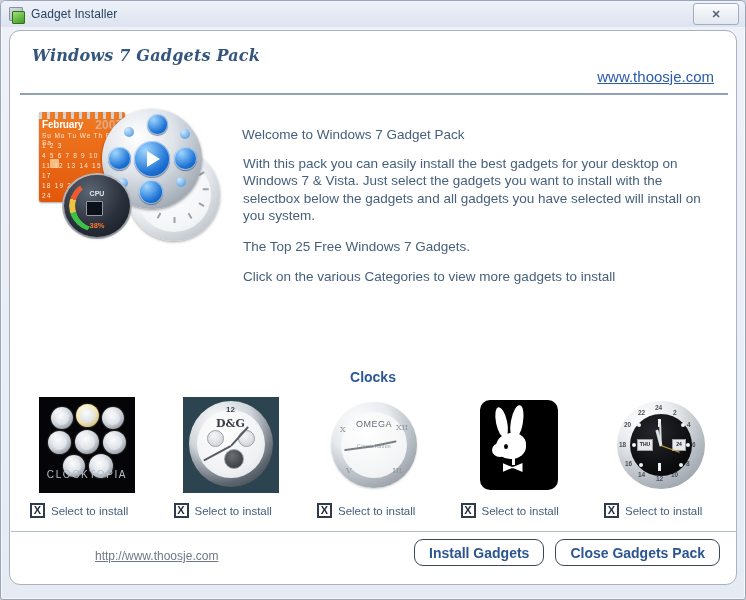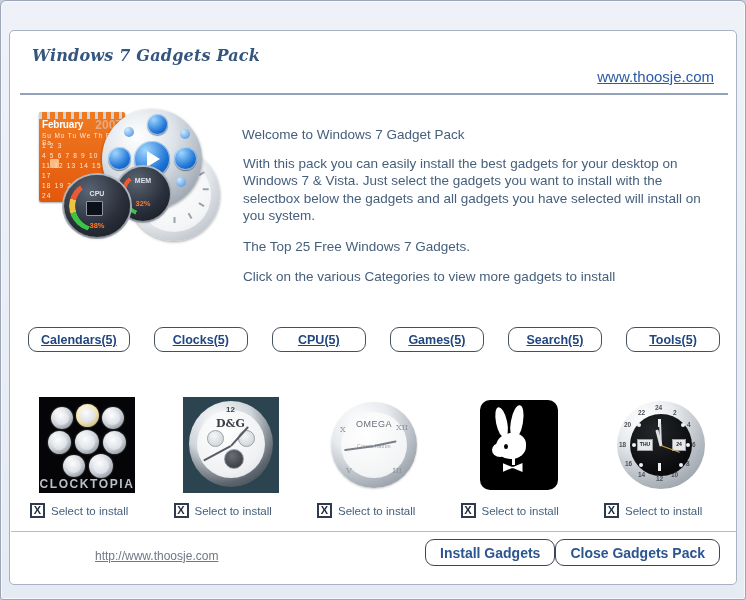--- a/index.html
+++ b/index.html
@@ -45,21 +45,21 @@
     border:1px solid #a3adbd;border-radius:3px;
     display:flex;align-items:center;justify-content:center;
     color:#5a6579;font-size:11px;font-weight:bold;cursor:pointer;
   }
   
   .panel{
     position:absolute;left:8px;top:29px;width:728px;height:555px;
     box-sizing:border-box;
     background:#ffffff;
     border:1px solid #a8b2c2;
-    border-radius:5px;
+    border-radius:11px;
   }
   
   .header{
     position:absolute;left:0;top:0;width:100%;height:61px;
   }
   .brand{
     position:absolute;left:22px;top:15px;
     font-family:"DejaVu Serif", serif;
     font-style:italic;font-weight:bold;font-size:16px;
     color:#34567e;letter-spacing:.2px;
@@ -215,22 +215,22 @@
   .t-clocktopia .mini-clock{
     position:absolute;border-radius:50%;
     background:radial-gradient(circle at 35% 28%,#ffffff,#c9ced6 55%,#6e757e 100%);
     box-shadow:0 0 2px rgba(255,255,255,.35);
   }
   .t-clocktopia .mc-in{
     position:absolute;left:16%;top:16%;width:68%;height:68%;border-radius:50%;
     background:radial-gradient(circle at 40% 32%,#fbfcfd,#dde1e6 70%,#aeb5bd 100%);
   }
   .t-clocktopia .word{
-    position:absolute;left:0;bottom:2px;width:100%;text-align:center;
-    font-size:12px;letter-spacing:1.6px;color:#b9bfc7;font-weight:bold;
+    position:absolute;left:0;bottom:13px;width:100%;text-align:center;
+    font-size:10px;letter-spacing:1.6px;color:#b9bfc7;font-weight:normal;
   }
   
   .t-dg{background:#2b4450;}
   .t-dg .bezel{
     position:absolute;left:6px;top:4px;width:84px;height:86px;border-radius:50%;
     background:radial-gradient(circle at 35% 25%,#ffffff,#cfd5db 40%,#5e666f 72%,#2b3138 100%);
   }
   .t-dg .dial{
     position:absolute;left:14px;top:13px;width:68px;height:68px;border-radius:50%;
     background:radial-gradient(circle at 38% 30%,#ffffff,#f0f1f3 65%,#d8dbdf 100%);
@@ -321,33 +321,43 @@
   .t-rolex .mark{position:absolute;left:47%;top:22px;width:3px;height:8px;background:#eef0f2;}
   .t-rolex .markb{position:absolute;left:47%;bottom:22px;width:3px;height:8px;background:#eef0f2;}
   
   .foot-sep{
     position:absolute;left:1px;top:500px;width:726px;height:1px;background:#b5bdc9;
   }
   .foot-url{
     position:absolute;left:85px;top:518px;font-size:12px;color:#6f7885;
     text-decoration:underline;cursor:pointer;
   }
-  .foot-btns{position:absolute;right:16px;top:508px;display:flex;}
+  .foot-btns{position:absolute;right:16px;top:508px;display:flex;gap:11px;}
   .fbtn{
     height:27px;box-sizing:border-box;padding:0 14px;
     border:1px solid #3b4756;border-radius:9px;background:#ffffff;
     display:flex;align-items:center;justify-content:center;cursor:pointer;
     font-size:14px;font-weight:bold;color:#2b5591;white-space:nowrap;
   }
 </style>
 </head>
 <body>
 
 <div class="window">
 
+  <div class="titlebar">
+    <div class="title-icon">
+      <div class="cube-back"></div>
+      <div class="cube-front"></div>
+    </div>
+    <div class="title-text">Gadget Installer</div>
+    <div class="close-btn">
+      <span>✕</span>
+    </div>
+  </div>
 
   <div class="panel">
 
     <div class="header">
       <div class="brand">Windows 7 Gadgets Pack</div>
       <div class="site-link">www.thoosje.com</div>
     </div>
     <div class="hr"></div>
 
     <div class="collage">
@@ -391,62 +401,38 @@
         <div class="btn left"></div>
         <div class="btn right"></div>
         <div class="btn bottom"></div>
         <div class="btn play"></div>
         <div class="mini m1"></div>
           <div class="mini m2"></div>
         <div class="mini m3"></div>
           <div class="mini m4"></div>
       </div>
 
-      <div class="gauge g-mem">
-        <div class="arc"></div>
-        <div class="lbl">MEM</div>
-        <div class="val">32%</div>
-      </div>
 
       <div class="gauge g-cpu">
         <div class="arc"></div>
         <div class="lbl">CPU</div>
         <div class="chip"></div>
         <div class="val">38%</div>
       </div>
     </div>
 
     <div class="welcome">
       <p class="lead">Welcome to Windows 7 Gadget Pack</p>
       <p>With this pack you can easily install the best gadgets for your desktop on Windows 7 &amp; Vista. Just select the gadgets you want to install with the selectbox below the gadgets and all gadgets you have selected will install on you system.</p>
       <p>The Top 25 Free Windows 7 Gadgets.</p>
       <p>Click on the various Categories to view more gadgets to install</p>
     </div>
 
-    <div class="cats">
-      <div class="cat">
-        <span>Calendars(5)</span>
-      </div>
-      <div class="cat">
-        <span>Clocks(5)</span>
-      </div>
-      <div class="cat">
-        <span>CPU(5)</span>
-      </div>
-      <div class="cat">
-        <span>Games(5)</span>
-      </div>
-      <div class="cat">
-        <span>Search(5)</span>
-      </div>
-      <div class="cat">
-        <span>Tools(5)</span>
-      </div>
-    </div>
-
+
+    <div class="section-title">Clocks</div>
 
     <div class="gadgets">
 
       <div class="gadget">
         <div class="thumb t-clocktopia">
           <div class="mini-clock" style="left:12px;top:10px;width:22px;height:22px;">
               <div class="mc-in"></div>
             </div>
           <div class="mini-clock" style="left:37px;top:7px;width:23px;height:23px;background:radial-gradient(circle at 38% 30%,#fffbe8,#f0e2ad 55%,#a89c6e 100%);">
               <div class="mc-in"></div>

